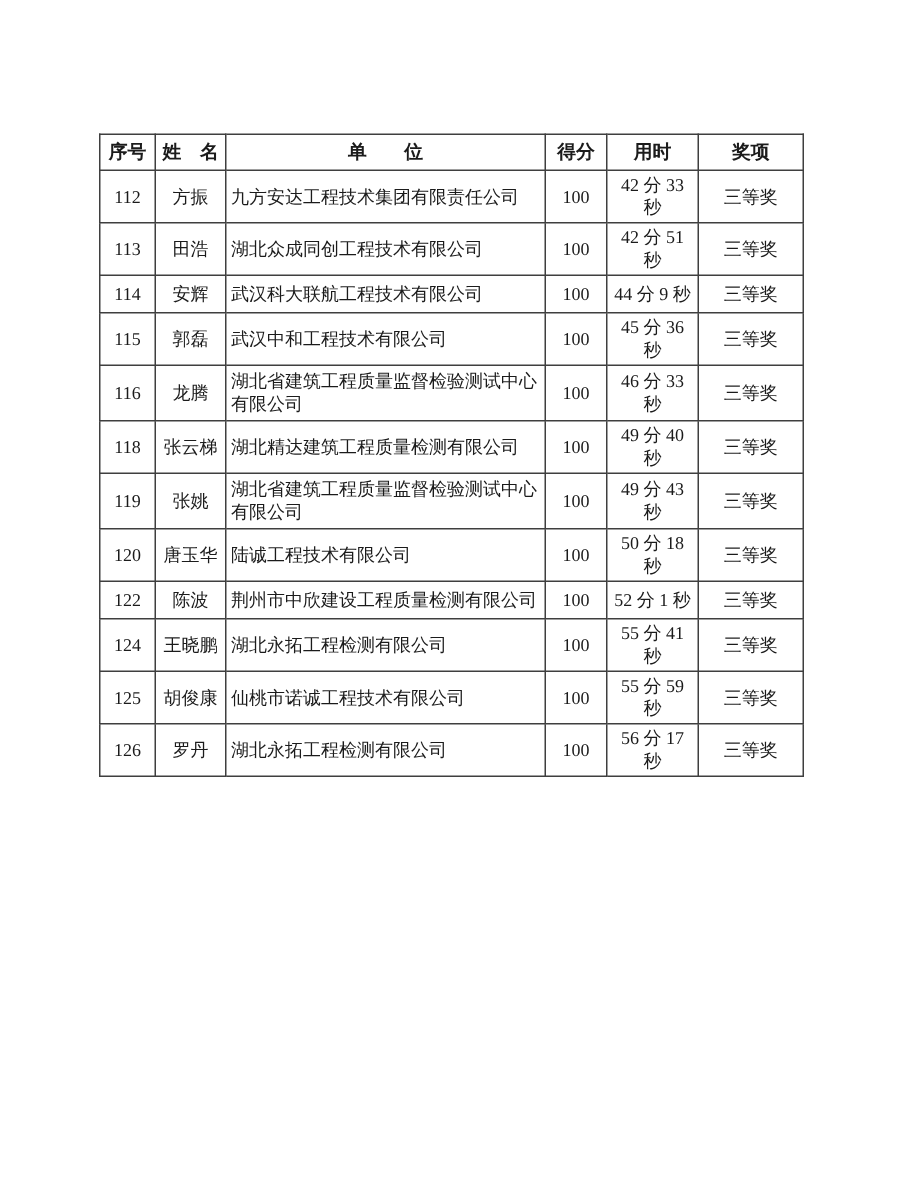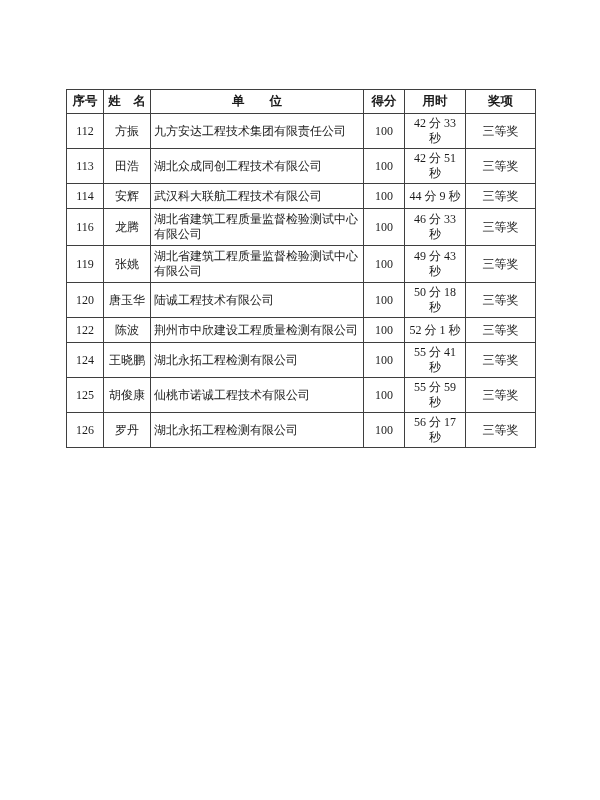--- a/index.html
+++ b/index.html
@@ -101,25 +101,41 @@
         </tr>
         <tr>
           <td class="col-no">114</td>
           <td class="col-name">安辉</td>
           <td class="col-unit">武汉科大联航工程技术有限公司</td>
           <td class="col-score">100</td>
           <td class="col-time">44 分 9 秒</td>
           <td class="col-award">三等奖</td>
         </tr>
         <tr>
+          <td class="col-no">115</td>
+          <td class="col-name">郭磊</td>
+          <td class="col-unit">武汉中和工程技术有限公司</td>
+          <td class="col-score">100</td>
+          <td class="col-time">45 分 36 秒</td>
+          <td class="col-award">三等奖</td>
+        </tr>
+        <tr>
           <td class="col-no">116</td>
           <td class="col-name">龙腾</td>
           <td class="col-unit">湖北省建筑工程质量监督检验测试中心有限公司</td>
           <td class="col-score">100</td>
           <td class="col-time">46 分 33 秒</td>
+          <td class="col-award">三等奖</td>
+        </tr>
+        <tr>
+          <td class="col-no">118</td>
+          <td class="col-name">张云梯</td>
+          <td class="col-unit">湖北精达建筑工程质量检测有限公司</td>
+          <td class="col-score">100</td>
+          <td class="col-time">49 分 40 秒</td>
           <td class="col-award">三等奖</td>
         </tr>
         <tr>
           <td class="col-no">119</td>
           <td class="col-name">张姚</td>
           <td class="col-unit">湖北省建筑工程质量监督检验测试中心有限公司</td>
           <td class="col-score">100</td>
           <td class="col-time">49 分 43 秒</td>
           <td class="col-award">三等奖</td>
         </tr>

